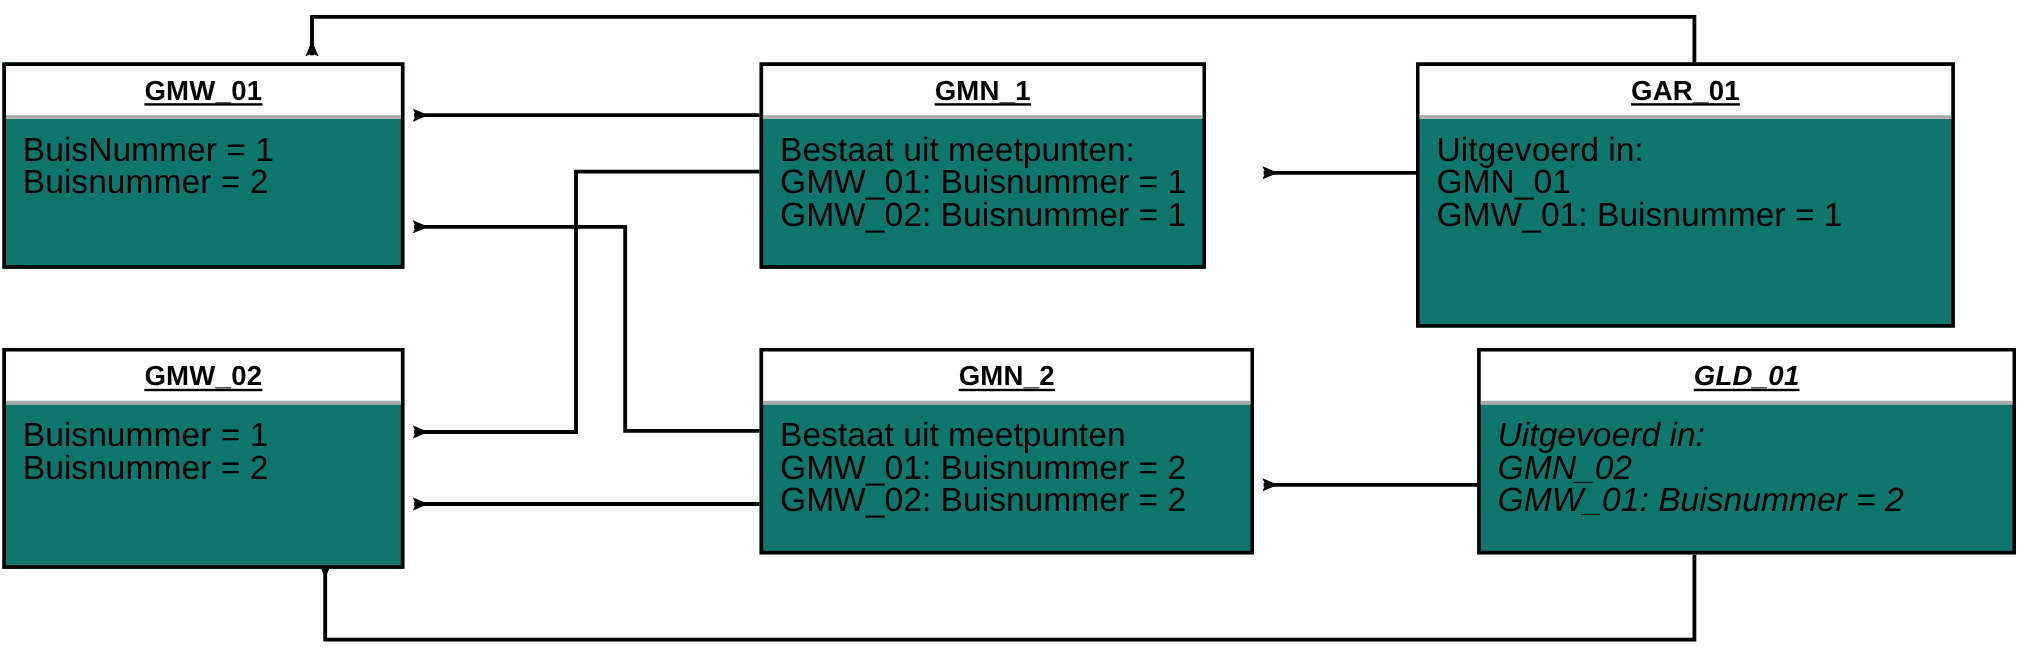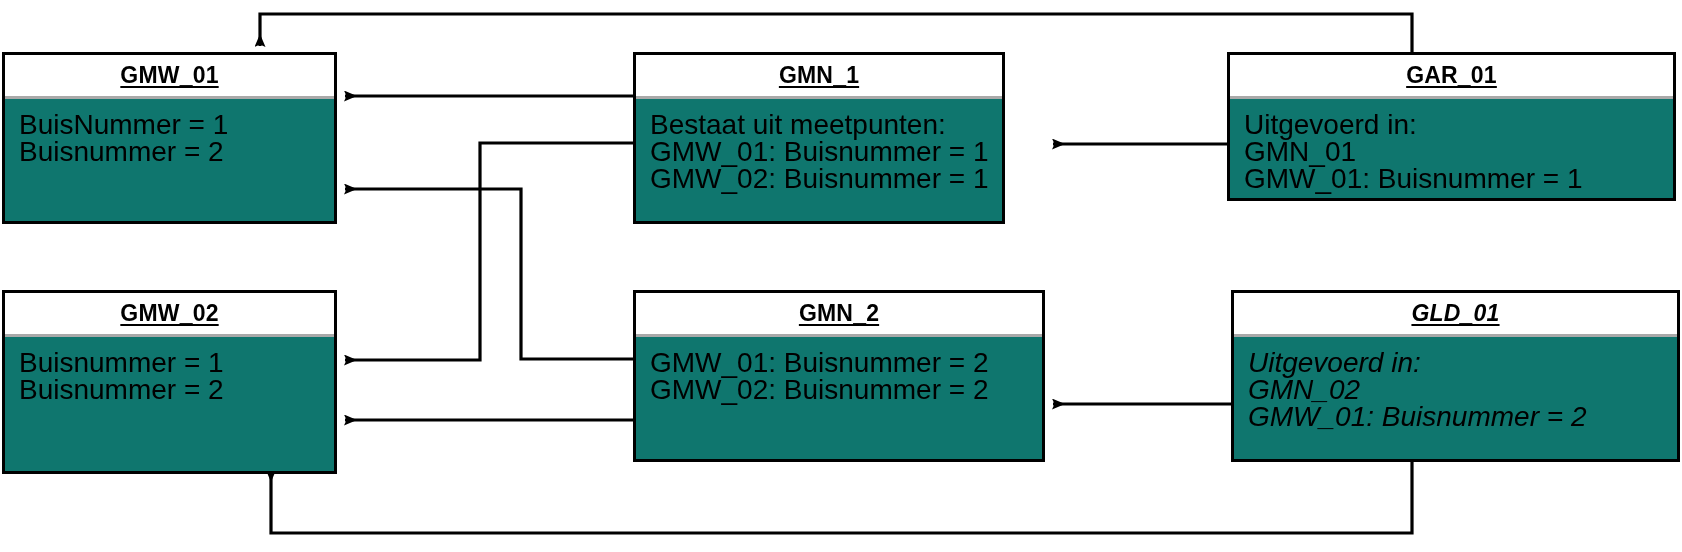--- a/index.html
+++ b/index.html
@@ -72,21 +72,21 @@
   .line {
     font-size: 28px;
     line-height: 27px;
     color: #000000;
     white-space: nowrap;
   }
 
   
   #box-gmw01 { left: 2px;    top: 52px;  width: 335px; height: 172px; }
   #box-gmn1  { left: 633px;  top: 52px;  width: 372px; height: 172px; }
-  #box-gar01 { left: 1227px; top: 52px;  width: 449px; height: 149px; }
+  #box-gar01 { left: 1180px; top: 52px;  width: 449px; height: 221px; }
   #box-gmw02 { left: 2px;    top: 290px; width: 335px; height: 184px; }
   #box-gmn2  { left: 633px;  top: 290px; width: 412px; height: 172px; }
   #box-gld01 { left: 1231px; top: 290px; width: 449px; height: 172px; font-style: italic; }
 </style>
 </head>
 <body>
 
 <div id="diagram">
 
   <svg id="connectors" viewBox="0 0 1682 552">
@@ -155,20 +155,21 @@
       <div class="line">Buisnummer = 1</div>
       <div class="line">Buisnummer = 2</div>
     </div>
   </div>
 
   <div class="box" id="box-gmn2">
     <div class="box-header">
       <span class="box-title">GMN_2</span>
     </div>
     <div class="box-body">
+      <div class="line">Bestaat uit meetpunten</div>
       <div class="line">GMW_01: Buisnummer = 2</div>
       <div class="line">GMW_02: Buisnummer = 2</div>
     </div>
   </div>
 
   <div class="box" id="box-gld01">
     <div class="box-header">
       <span class="box-title">GLD_01</span>
     </div>
     <div class="box-body">

